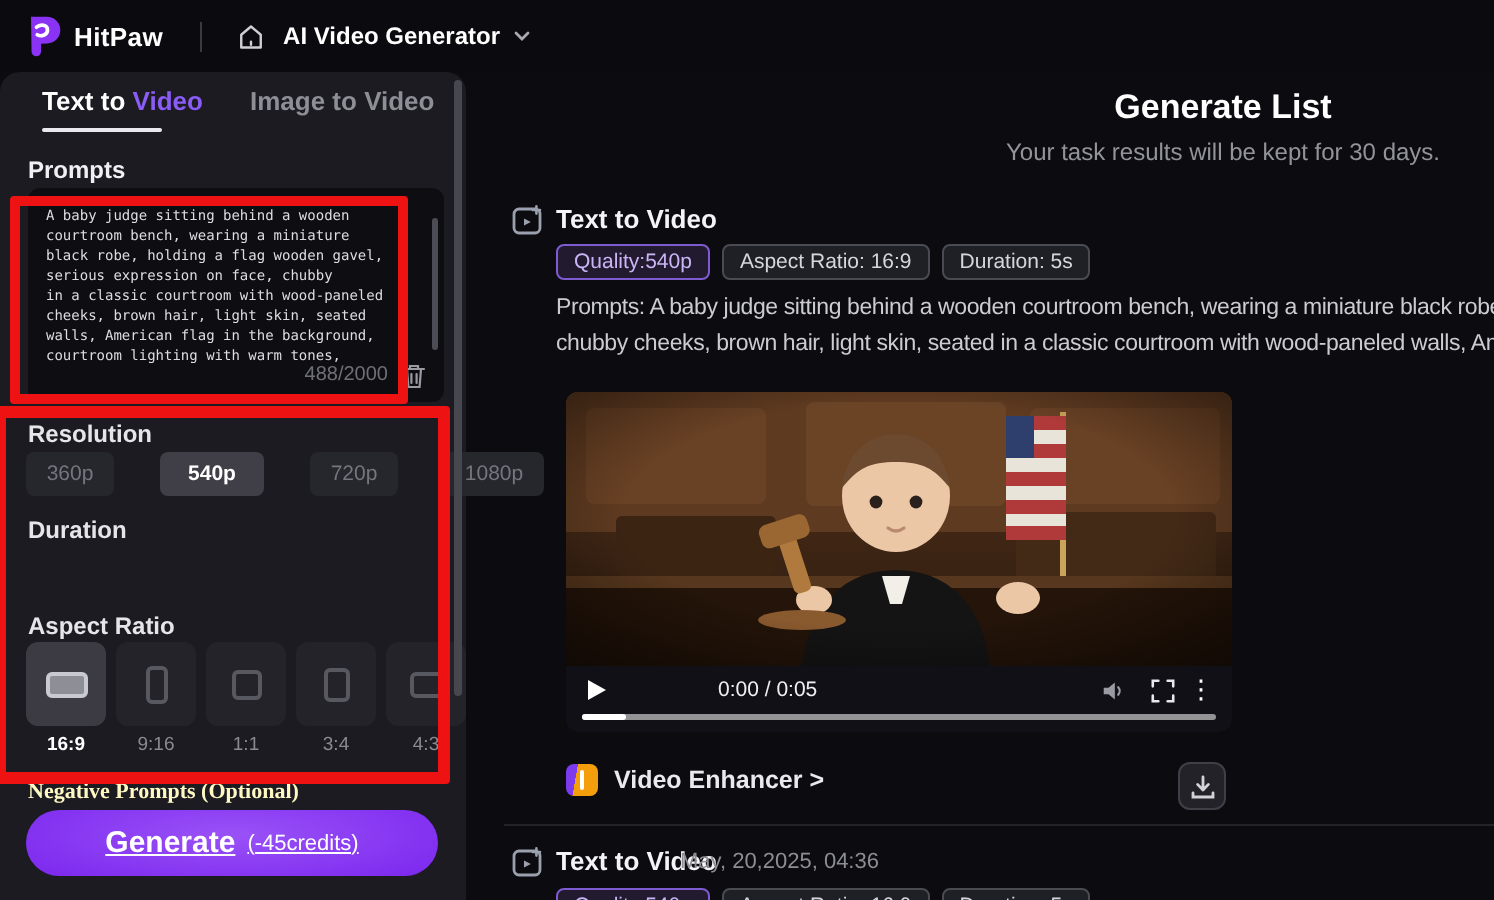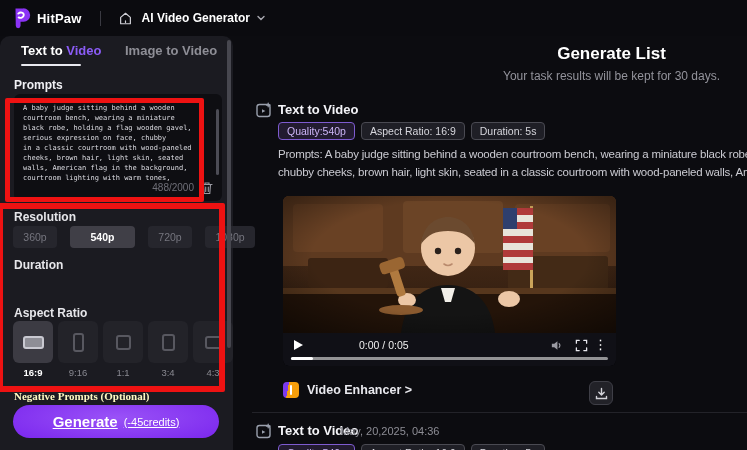--- a/index.html
+++ b/index.html
@@ -28,24 +28,24 @@
   .prompts-label { position:absolute; left:14px; top:42px; font-size:12px; font-weight:bold; color:#f0f0f4; }
   .textarea { position:absolute; left:14px; top:58px; width:208px; height:107px; background:#0e0e12;
               border-radius:6px; padding:9px 14px 0 9px; }
   .ta-line { font-family:"DejaVu Sans Mono",monospace; font-size:7px; line-height:10px;
              color:#dcdce2; white-space:nowrap; }
   .ta-counter { position:absolute; right:28px; bottom:8px; font-size:10px; color:#6f6f78; }
   .trash { position:absolute; right:9px; bottom:6px; width:12px; height:14px; }
   .ta-thumb { position:absolute; right:3px; top:15px; width:3px; height:66px; background:#4c4c55; border-radius:2px; }
 
   .section-label { position:absolute; left:14px; font-size:12px; font-weight:bold; color:#e6e6ea; }
-  .res-row { position:absolute; left:13px; top:190px; display:flex; gap:13px; }
+  .res-row { position:absolute; left:13px; top:190px; display:flex; gap:23px; }
   .opt-btn { height:22px; border-radius:4px; background:#26262d; color:#75757e; font-size:10.5px;
              display:flex; align-items:center; justify-content:center; }
-  .opt-btn.w1 { width:44px; } .opt-btn.w2 { width:65px; } .opt-btn.w3 { width:44px; } .opt-btn.w4 { width:50px; }
+  .opt-btn.w1 { width:44px; } .opt-btn.w2 { width:52px; } .opt-btn.w3 { width:44px; } .opt-btn.w4 { width:50px; }
   .opt-btn.sel { background:#403f47; color:#fff; font-weight:bold; }
   .dur-row { position:absolute; left:13px; top:237px; display:flex; gap:7px; }
   .dur-btn { width:99px; height:23px; }
 
   .ar-row { position:absolute; left:13px; top:285px; display:flex; gap:5px; }
   .ar-tile { width:40px; height:42px; border-radius:6px; background:#232329;
              display:flex; align-items:center; justify-content:center; }
   .ar-tile.sel { background:#3c3b43; }
   .ar-glyph { border:2px solid #585860; border-radius:3px; background:transparent; }
   .ar-tile.sel .ar-glyph { border-color:#c9c9d1; background:#8e8e96; }

